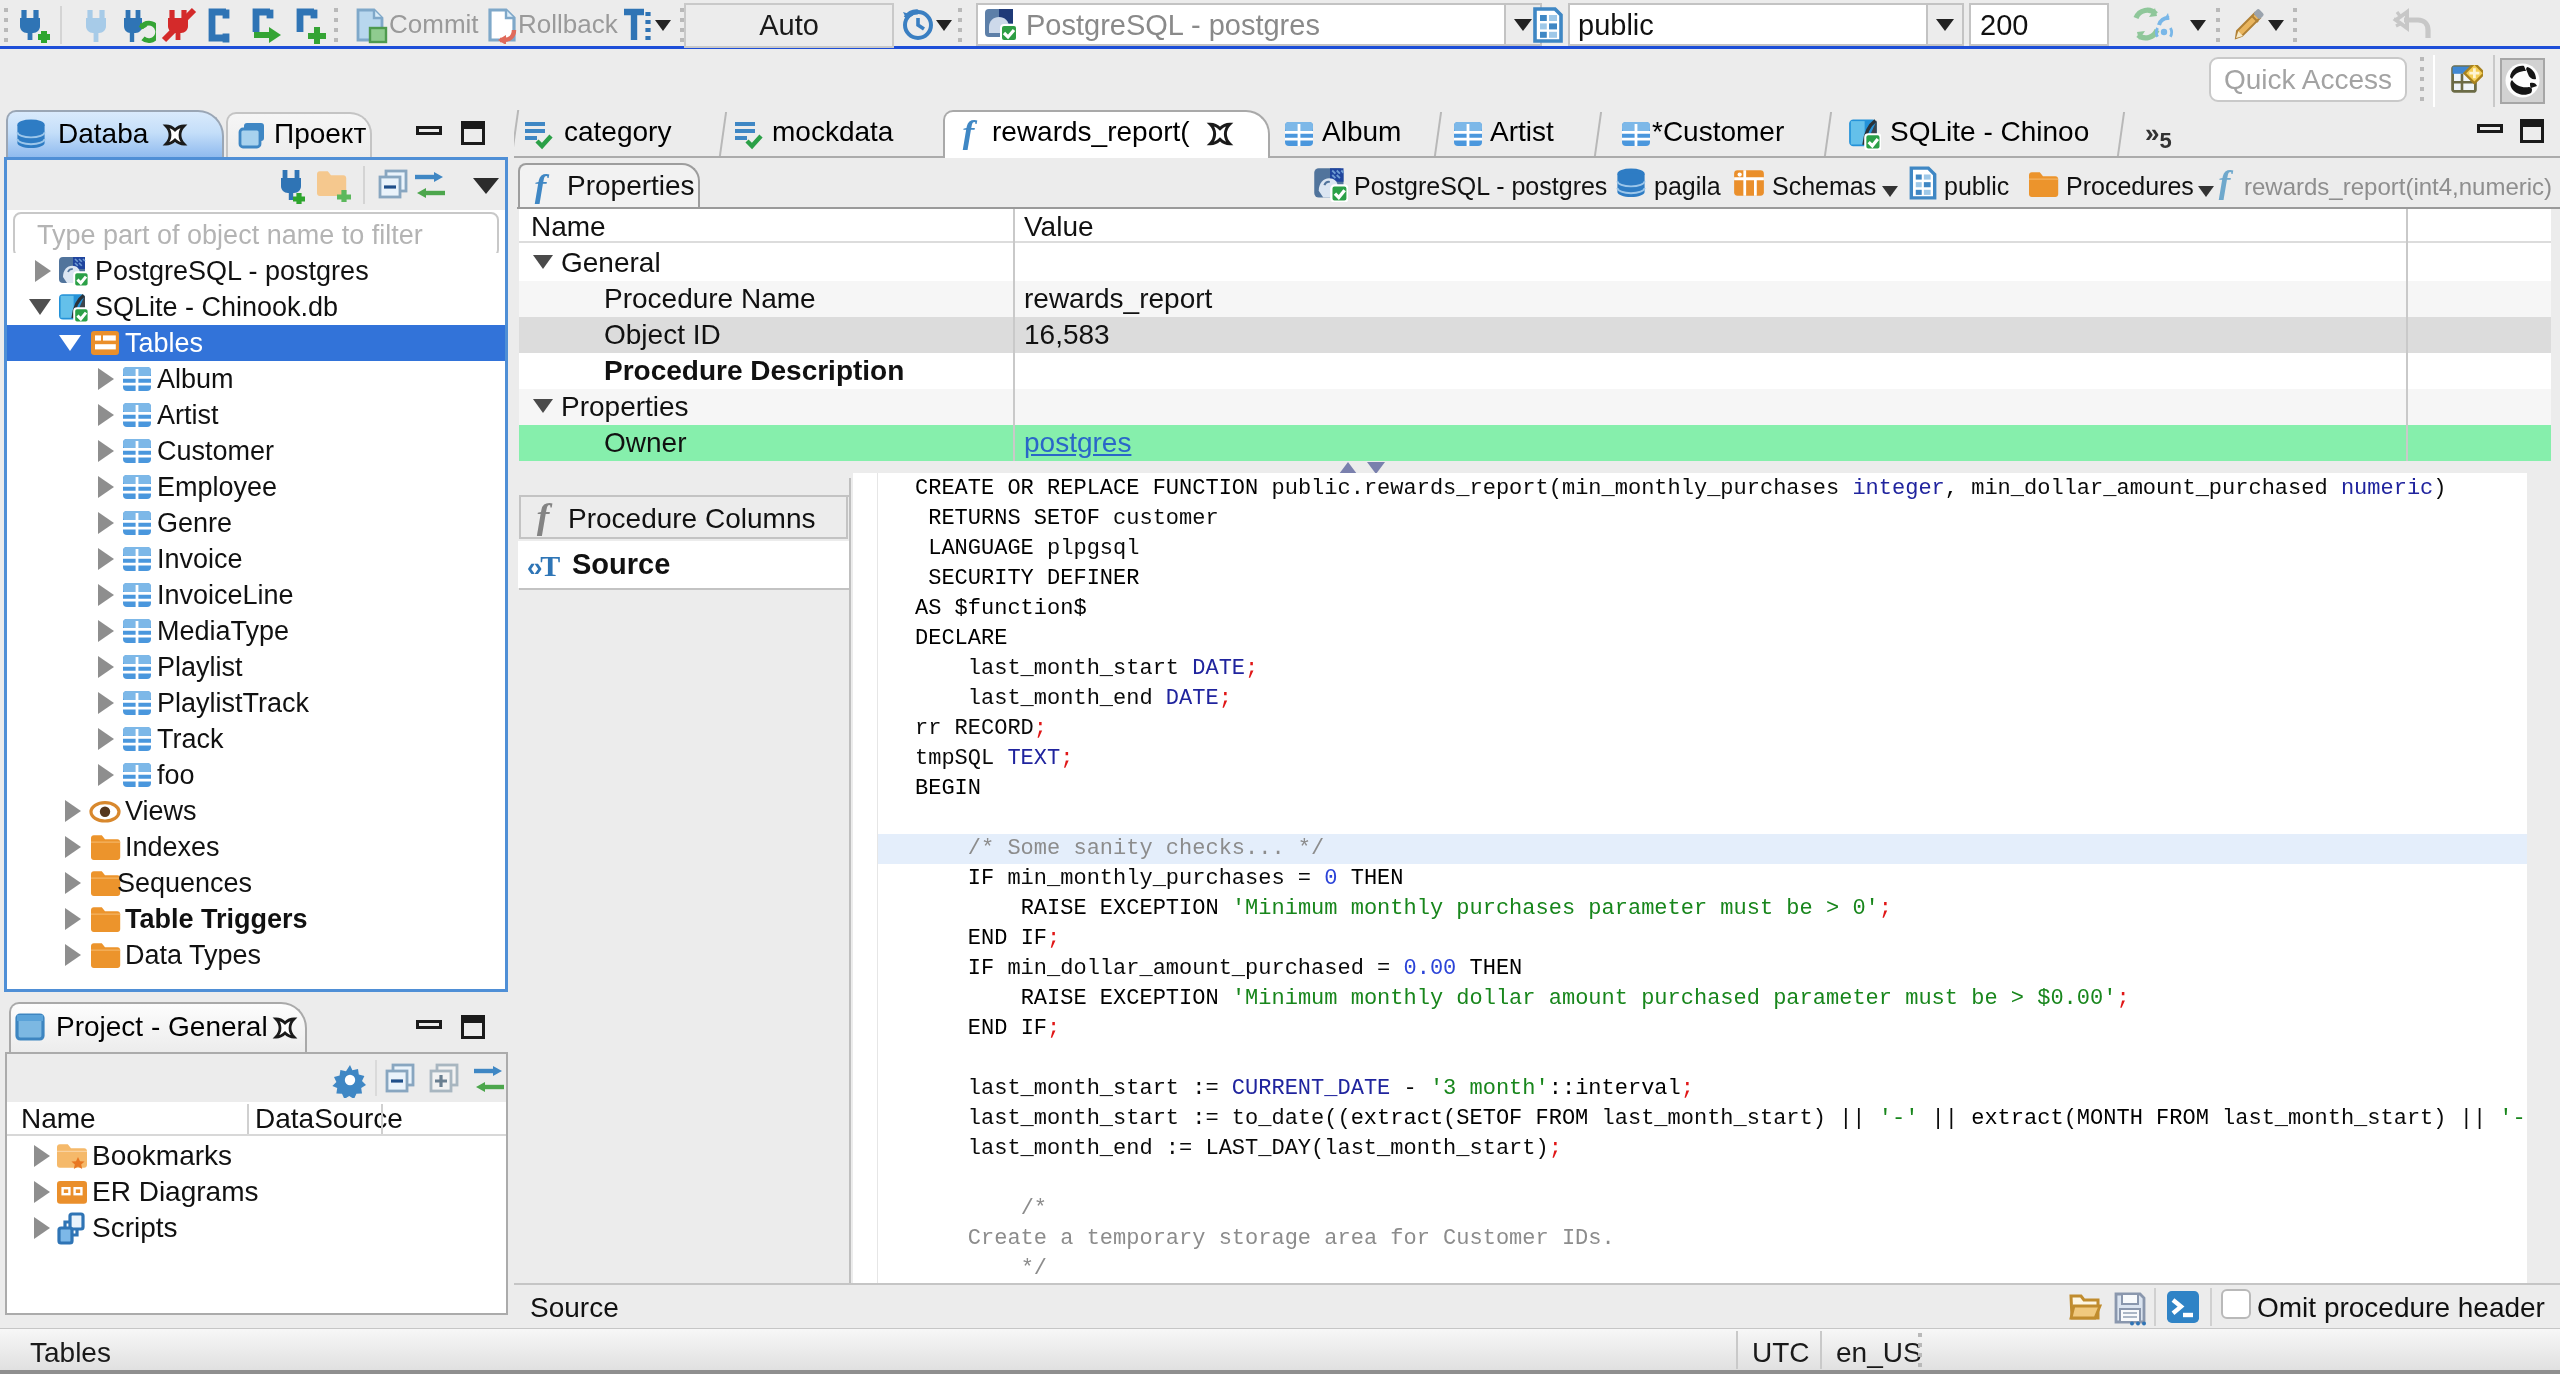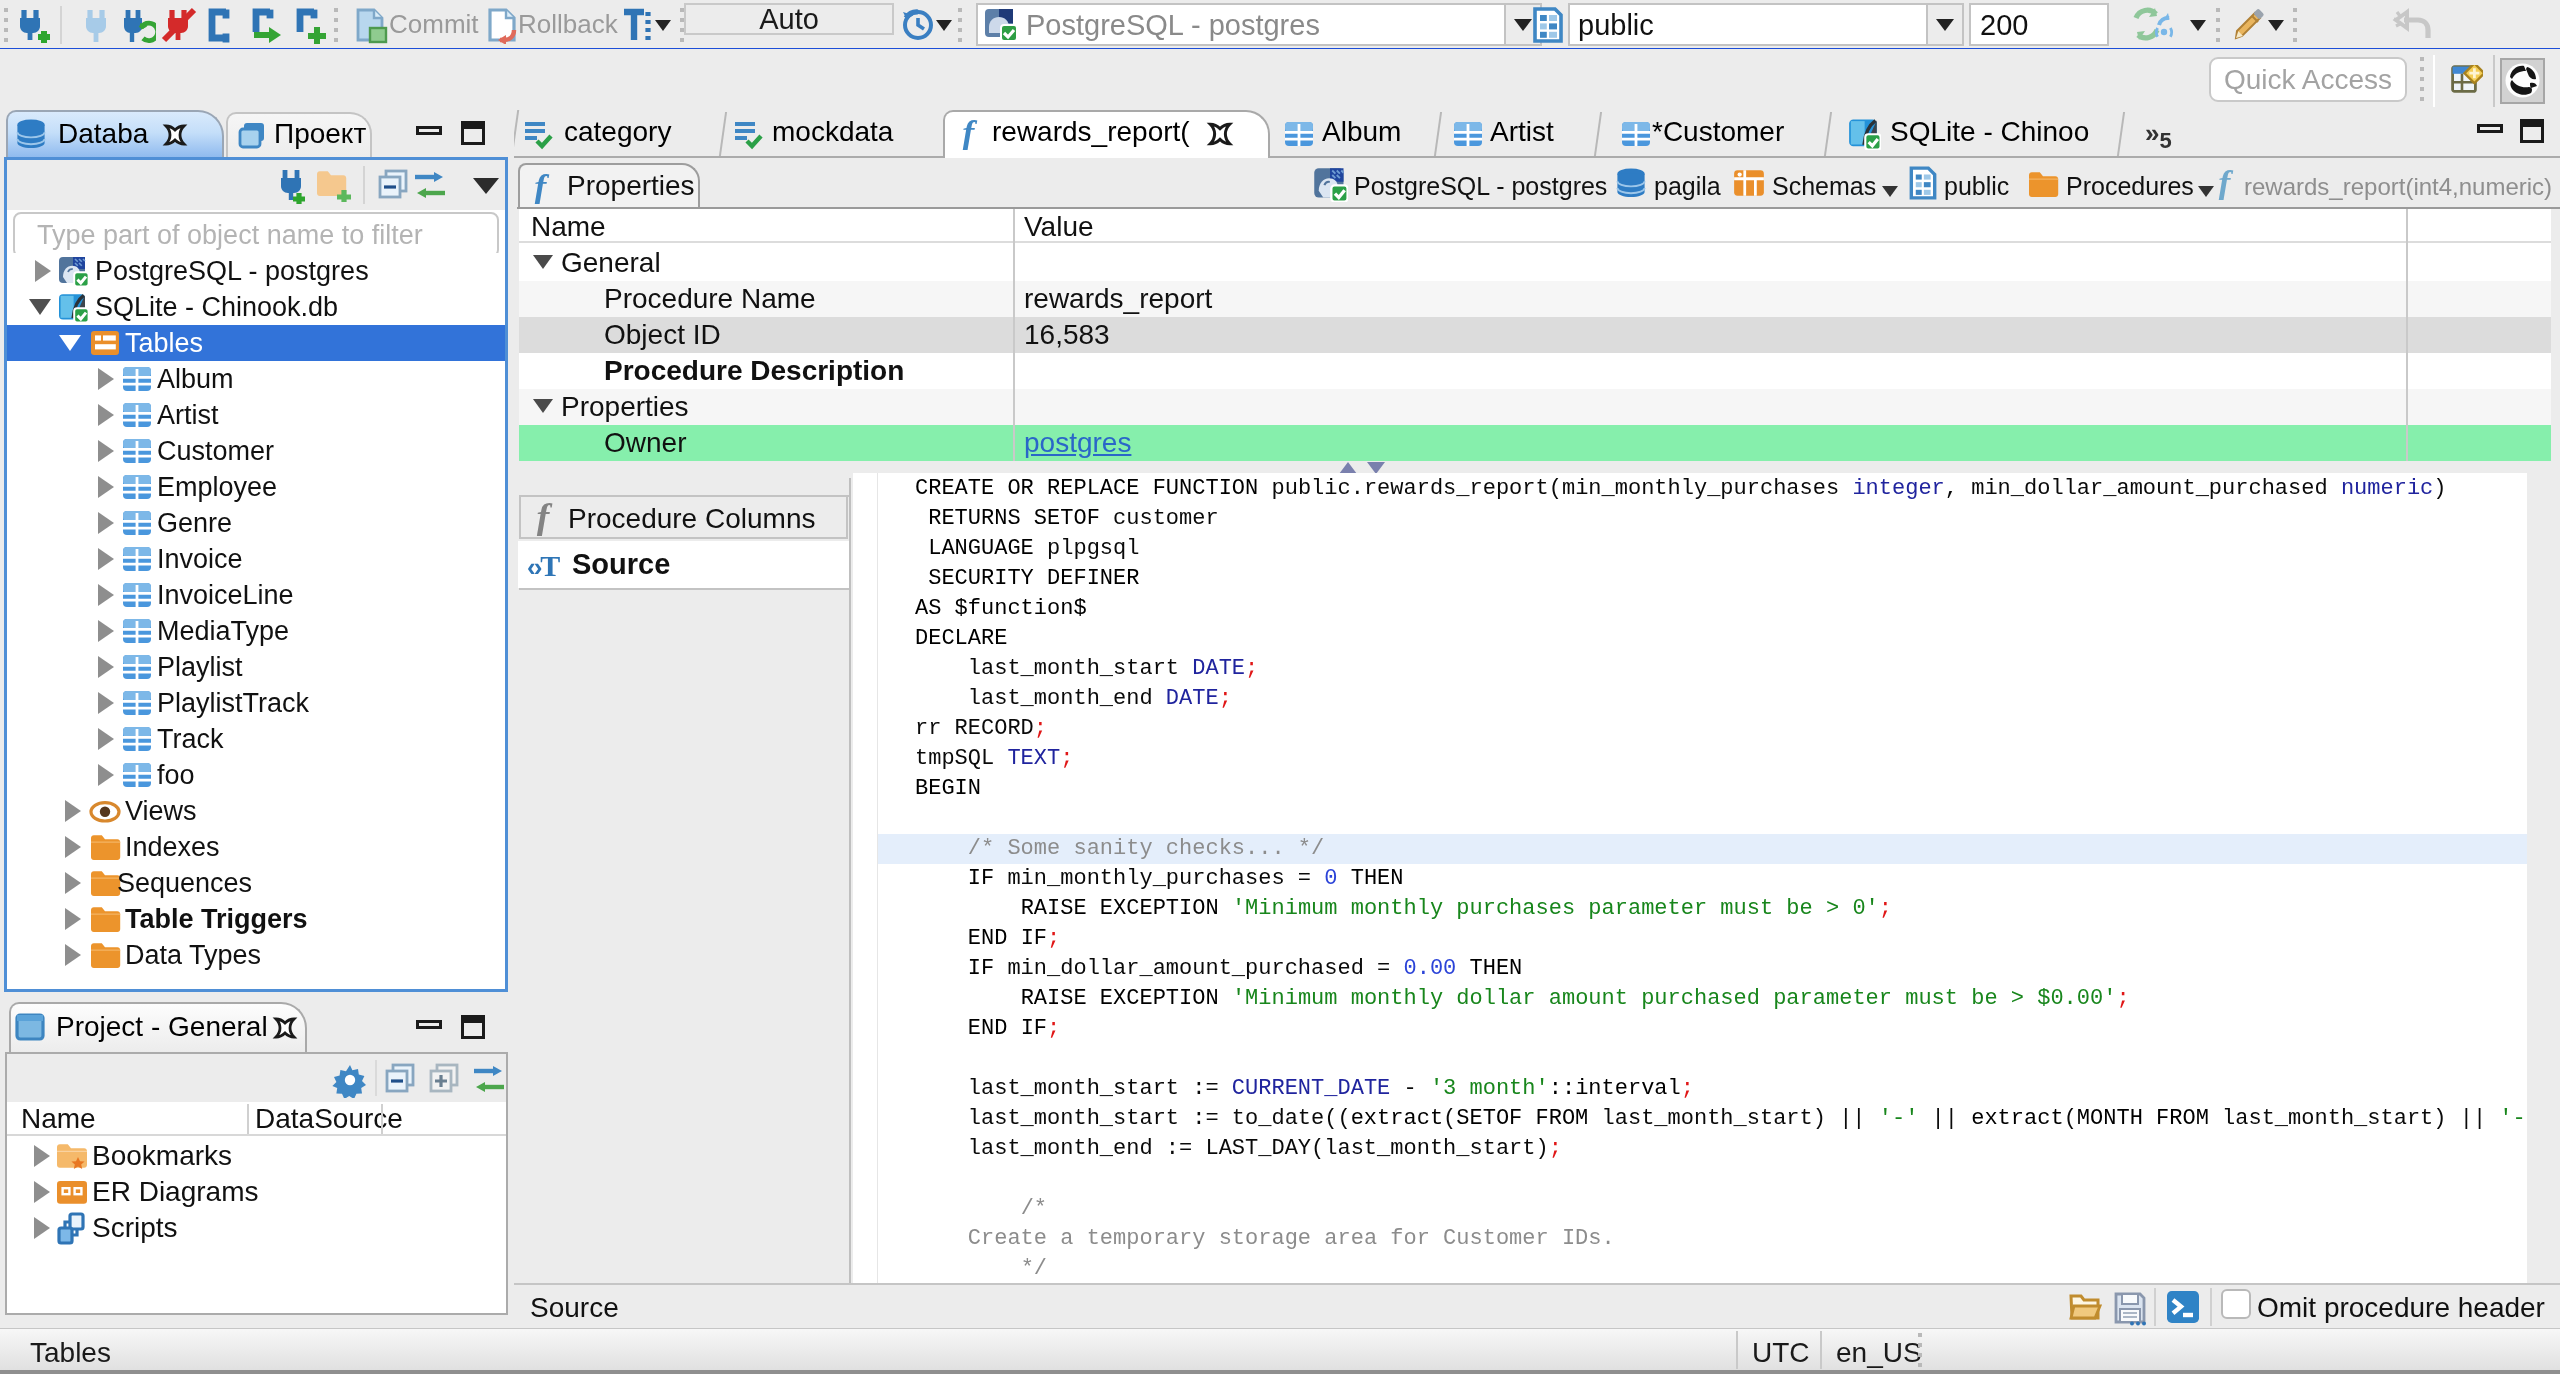--- a/index.html
+++ b/index.html
@@ -1,21 +1,21 @@
 <!DOCTYPE html>
 <html><head>
 <meta charset="utf-8">
 <style>
 *{margin:0;padding:0;box-sizing:border-box}
 html,body{width:2560px;height:1374px;overflow:hidden}
 body{font-family:"Liberation Sans",sans-serif;background:#ececec;position:relative;color:#111}
 .abs{position:absolute}
 svg{display:block}
 
-#toolbar{left:0;top:0;width:2560px;height:49px;background:#ececec;border-bottom:1px solid #1d4ed8}
+#toolbar{left:0;top:0;width:2560px;height:49px;background:#ececec;border-bottom:3px solid #1d4ed8}
 .tbtext{font-size:26px;color:#9a9a9a}
 .vsep{width:2px;background:#d4d4d4}
 .dots{width:4px;background-image:repeating-linear-gradient(#b9b9b9 0 4px,transparent 4px 10px)}
 .combo{background:#fff;border:2px solid #c3c3c3}
 .dbtn{border:2px solid #c3c3c3;background:#ececec;display:flex;align-items:center;justify-content:center}
 .caret{width:0;height:0;border-left:9px solid transparent;border-right:9px solid transparent;border-top:12px solid #222}
 .caretsm{width:0;height:0;border-left:8px solid transparent;border-right:8px solid transparent;border-top:11px solid #222}
 
 .ptab-active{background:linear-gradient(#d9eafc 0%,#c4def9 45%,#8db9ee 100%);border:2px solid #9aa6b5;border-bottom:none;border-radius:10px 26px 0 0}
 .ptab{color:#000;font-size:28px}
@@ -107,21 +107,21 @@
   </svg>
   <div class="abs tbtext" style="left:518px;top:9px">Rollback</div>
 
   <svg class="abs" style="left:620px;top:6px" width="38" height="38" viewBox="0 0 19 19">
     <path d="M2 3h10M7 3v14" stroke="#2f74b5" stroke-width="3.2"></path>
     <path d="M14 3v2M14 7v2M14 11v2M14 15v2" stroke="#2f74b5" stroke-width="2.6"></path>
   </svg>
   <div class="abs caretsm" style="left:655px;top:20px"></div>
   <div class="abs dots" style="left:680px;top:8px;height:34px"></div>
 
-  <div class="abs" style="left:684px;top:3px;width:210px;height:32px;border:2px solid #c9c9c9;display:flex;align-items:center;justify-content:center;font-size:29px;color:#1a1a1a">Auto</div>
+  <div class="abs" style="left:684px;top:3px;width:210px;height:45px;border:2px solid #c9c9c9;display:flex;align-items:center;justify-content:center;font-size:29px;color:#1a1a1a">Auto</div>
 
   <svg class="abs" style="left:899px;top:7px" width="36" height="36" viewBox="0 0 18 18">
     <circle cx="9.5" cy="9" r="6.5" fill="none" stroke="#3a7fc2" stroke-width="2"></circle>
     <path d="M3.5 5.5A6.5 6.5 0 0 1 9.5 2.5" stroke="#3a7fc2" stroke-width="2.6" fill="none"></path>
     <path d="M2 2.5l1.8 3.6 3.4-2z" fill="#3a7fc2"></path>
     <path d="M9.5 5.5V9l3 2" stroke="#3a7fc2" stroke-width="1.8" fill="none"></path>
   </svg>
   <div class="abs caretsm" style="left:936px;top:20px"></div>
   <div class="abs dots" style="left:958px;top:8px;height:34px"></div>
 

